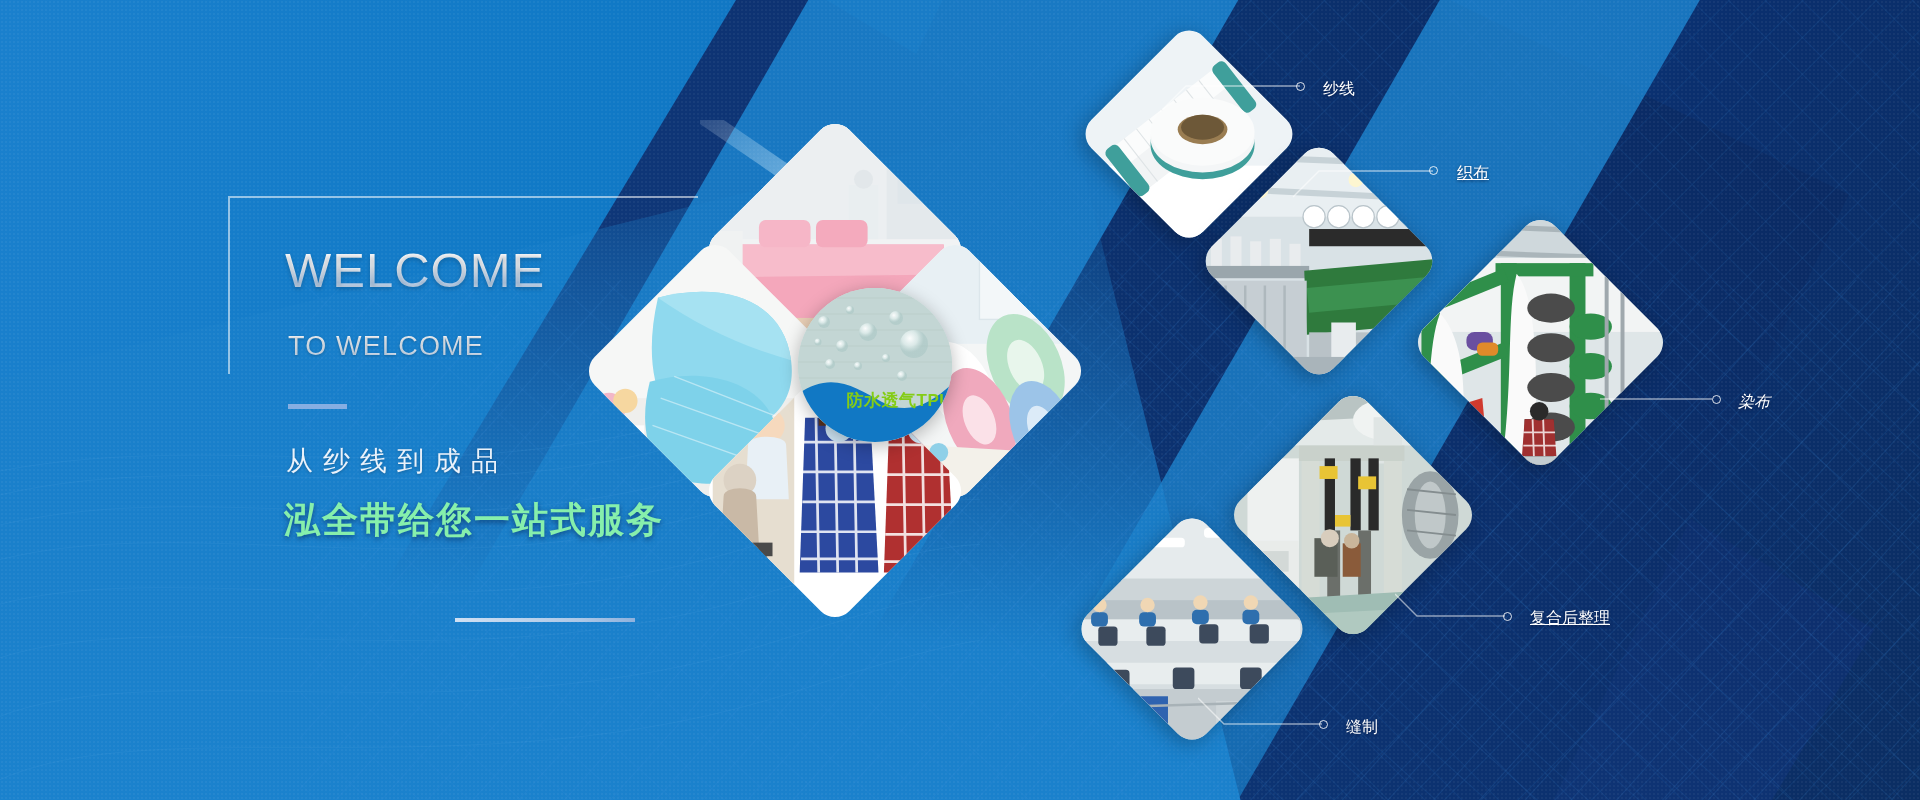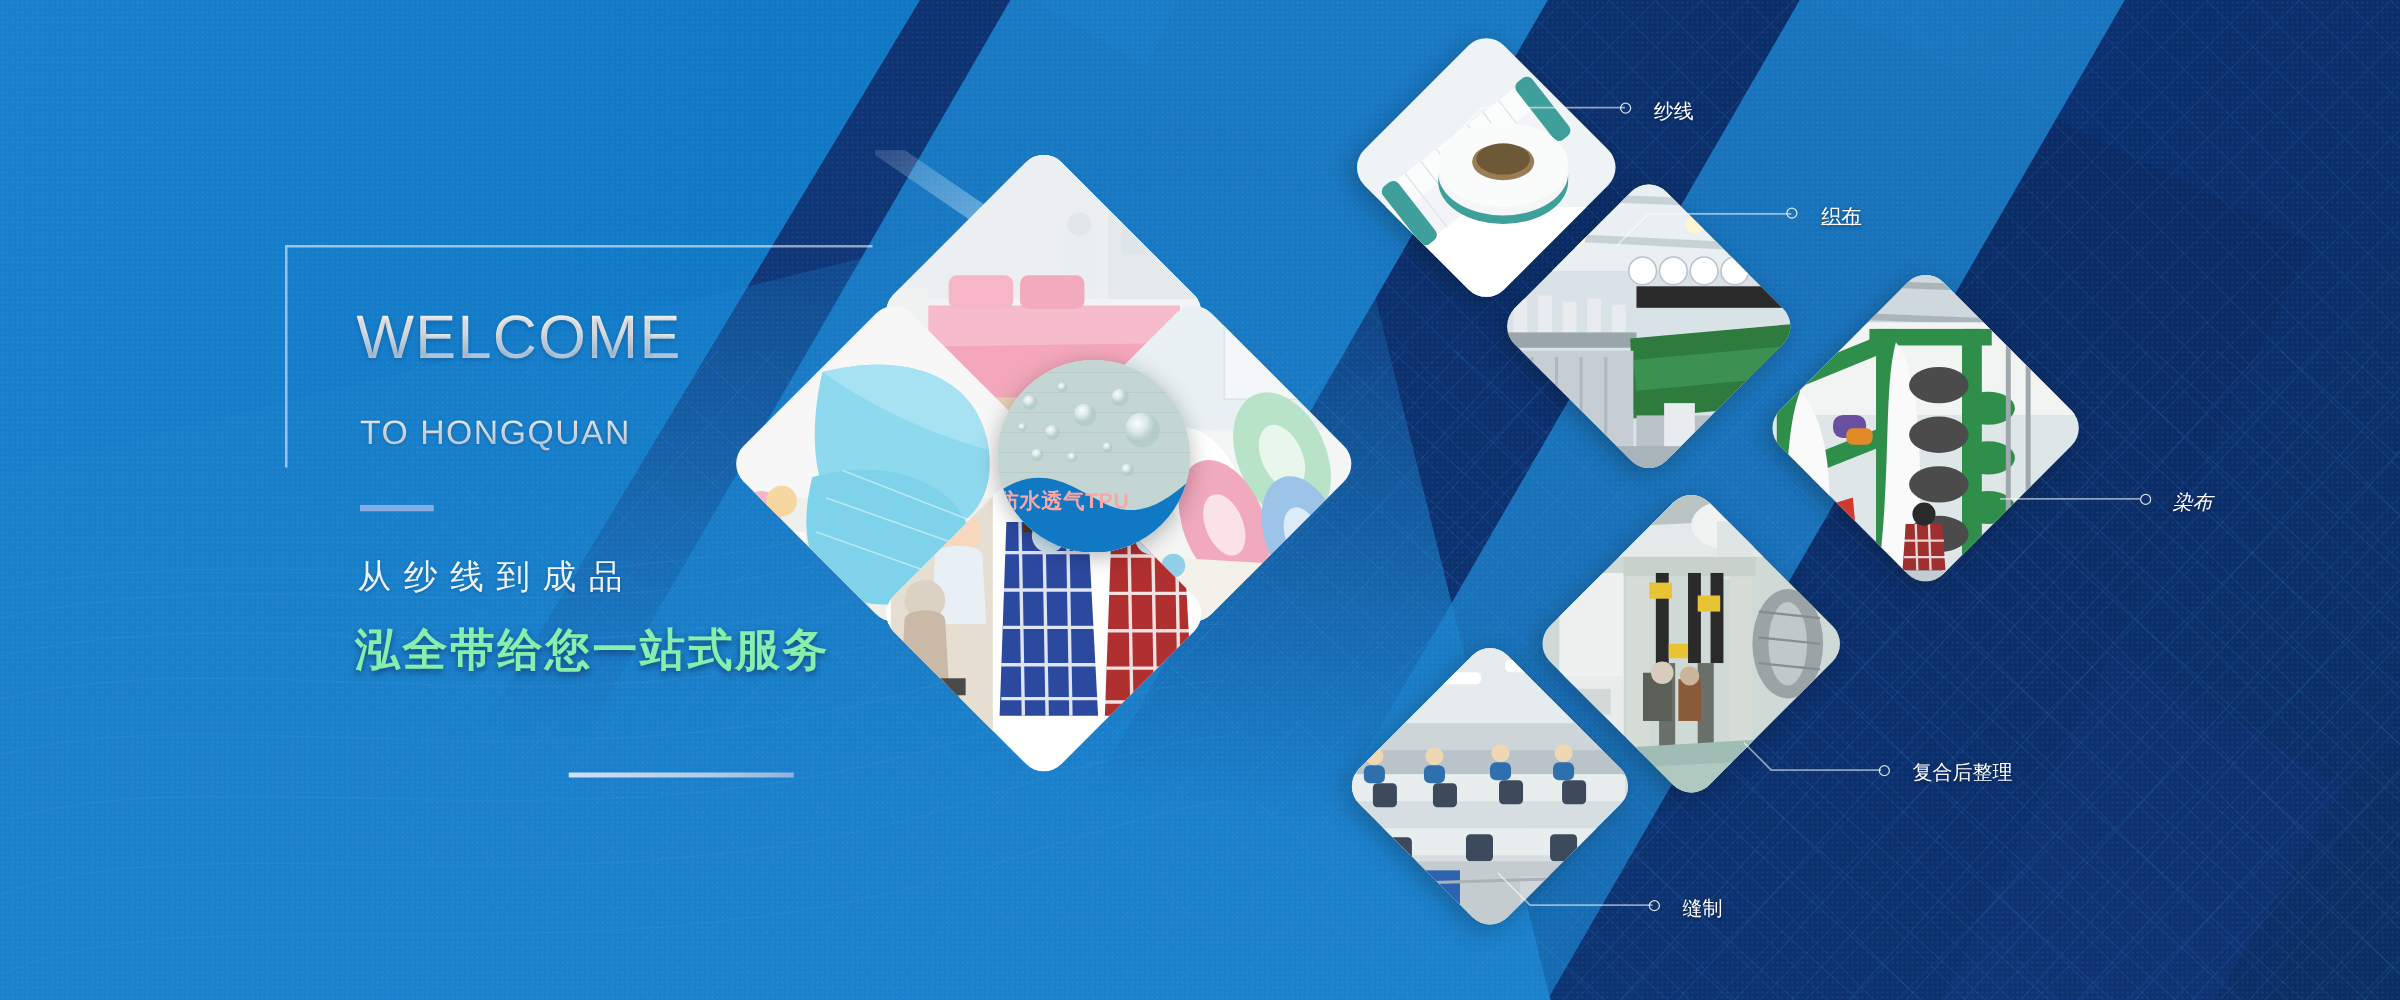--- a/index.html
+++ b/index.html
@@ -74,22 +74,22 @@
   .diamond{position:absolute;overflow:hidden;}
   .diamond .inner{position:absolute;inset:0;transform:rotate(-45deg) scale(1.43);
      background-size:cover;background-position:center;}
   .dia-rot{transform:rotate(45deg);border-radius:20px;}
 
   .tpu-circle{position:absolute;width:154px;height:154px;border-radius:50%;
      overflow:hidden;box-shadow:0 4px 18px rgba(0,0,0,.28);}
   .tpu-top{position:absolute;inset:0;
      background:linear-gradient(170deg,#cfdfdc 0%,#bdd3d1 45%,#b4cdcb 100%);}
   .tpu-wave{position:absolute;left:0;bottom:0;width:100%;height:74px;}
-  .tpu-label{position:absolute;left:0;bottom:30px;width:100%;text-align:left;
-     color:#fca5a5;font-size:17px;font-weight:bold;letter-spacing:.5px;}
+  .tpu-label{position:absolute;left:0;bottom:30px;width:100%;text-align:right;
+     color:#84cc16;font-size:17px;font-weight:bold;letter-spacing:.5px;}
 
   
   .plabel{position:absolute;color:#ffffff;font-size:16px;white-space:nowrap;
      text-shadow:0 1px 3px rgba(0,10,40,.55);}
   .leader{position:absolute;pointer-events:none;}
 
   .node{position:absolute;width:9px;height:9px;border-radius:50%;
      border:1.5px solid rgba(255,255,255,.85);background:transparent;}
 </style>
 </head>
@@ -155,21 +155,21 @@
         <stop offset="100%" stop-color="#ffffff" stop-opacity="0"></stop>
         </radialGradient>
     </defs>
     <path d="M-20 -30 L330 210 L318 222 L-32 -18 Z" fill="url(#flare)"></path>
     <ellipse cx="230" cy="150" rx="60" ry="10" fill="url(#glow)" transform="rotate(34 230 150)"></ellipse>
   </svg>
 
   <div class="text-block">
     <div class="corner-frame"></div>
     <div class="welcome">WELCOME</div>
-    <div class="subwelcome">TO HONGQUAN</div>
+    <div class="subwelcome">TO WELCOME</div>
     <div class="rule-short"></div>
     <div class="tagline">从纱线到成品</div>
     <div class="headline">泓全带给您一站式服务</div>
   </div>
   <div class="rule-long"></div>
 
   <div class="diamond dia-rot" style="left:740px;top:155px;width:190px;height:190px;">
     <div class="inner" style="background:
         linear-gradient(180deg,#f3f5f6 0%,#eef1f3 22%,#f7f7f7 100%);">
       <svg viewBox="0 0 200 200" style="width:100%;height:100%">
@@ -521,21 +521,21 @@
   <svg class="leader" style="left:1600px;top:388px;width:160px;height:20px;">
     <path d="M0 11 L112 11" fill="none" stroke="rgba(255,255,255,.55)" stroke-width="1.4"></path>
   </svg>
   <div class="node" style="left:1712px;top:395px;"></div>
   <div class="plabel" style="left:1738px;top:392px;font-style:italic;">染布</div>
 
   <svg class="leader" style="left:1395px;top:586px;width:160px;height:40px;">
     <path d="M0 8 L22 30 L110 30" fill="none" stroke="rgba(255,255,255,.55)" stroke-width="1.4"></path>
   </svg>
   <div class="node" style="left:1503px;top:612px;"></div>
-  <div class="plabel" style="left:1530px;top:608px;">复合后整理</div>
+  <div class="plabel" style="left:1530px;top:608px;text-decoration:underline;">复合后整理</div>
 
   <svg class="leader" style="left:1198px;top:690px;width:170px;height:48px;">
     <path d="M0 8 L26 34 L124 34" fill="none" stroke="rgba(255,255,255,.55)" stroke-width="1.4"></path>
   </svg>
   <div class="node" style="left:1319px;top:720px;"></div>
   <div class="plabel" style="left:1346px;top:717px;">缝制</div>
 
 </div>
 
 </body></html>

